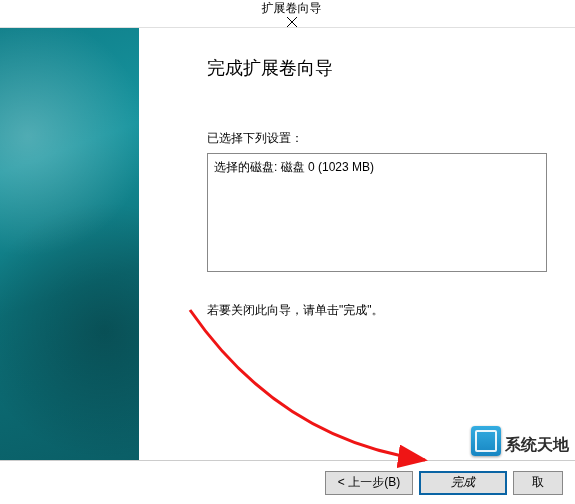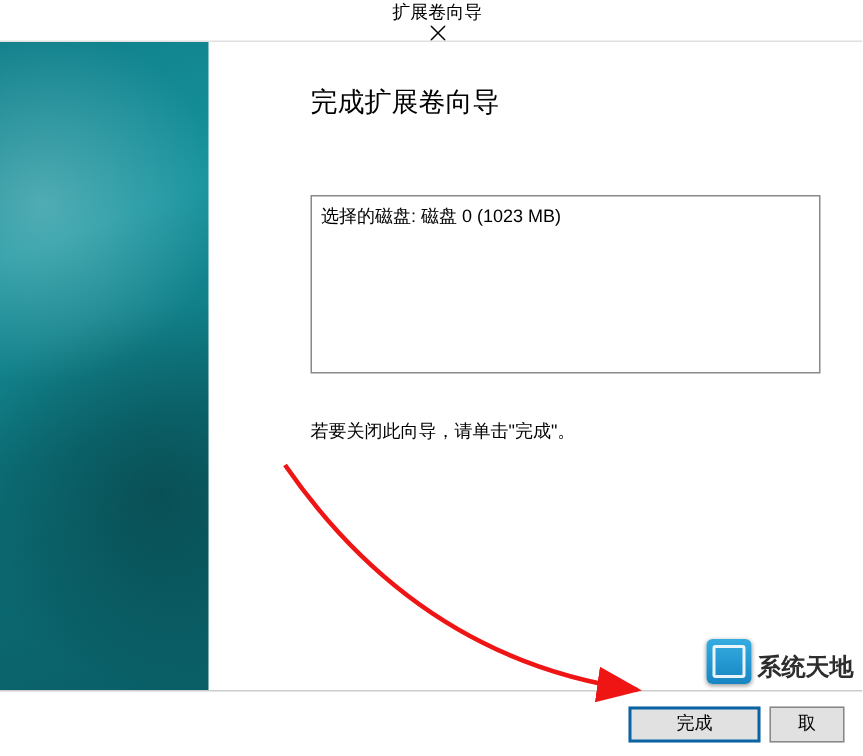--- a/index.html
+++ b/index.html
@@ -101,20 +101,21 @@
     border: 1px solid #888;
     background: #e1e1e1;
     font-size: 12px;
     cursor: pointer;
     padding: 0 10px;
     font-family: inherit;
   }
   .btn.primary {
     border: 2px solid #0a64a4;
     background: #e1e1e1;
+    font-style: italic;
   }
   .btn.cut {
     min-width: 50px;
     overflow: hidden;
   }
   
   .annotation-arrow {
     position: absolute;
     pointer-events: none;
     z-index: 50;
@@ -161,28 +162,30 @@
       <line x1="0" y1="0" x2="10" y2="10" stroke="#000" stroke-width="1"></line>
       <line x1="10" y1="0" x2="0" y2="10" stroke="#000" stroke-width="1"></line>
     </svg>
   </div>
 </div>
 
 <div class="body-area">
   <div class="side-banner"></div>
   <div class="main">
     <h1 class="heading">完成扩展卷向导</h1>
+    <div class="label-small">已选择下列设置：</div>
     <div class="settings-box">
       <div>选择的磁盘: 磁盘 0 (1023 MB)</div>
     </div>
     <div class="instruction">若要关闭此向导，请单击"完成"。</div>
   </div>
 </div>
 
 <div class="footer">
+  <button class="btn">&lt; 上一步(B)</button>
   <button class="btn primary">完成</button>
   <button class="btn cut">取</button>
 </div>
 
 <svg class="annotation-arrow" style="left:180px; top:300px;" width="270" height="180">
   <defs>
     <marker id="arrowhead" markerWidth="10" markerHeight="8" refX="9" refY="4" orient="auto">
       <polygon points="0 0, 10 4, 0 8" fill="#ef1515"></polygon>
     </marker>
   </defs>

